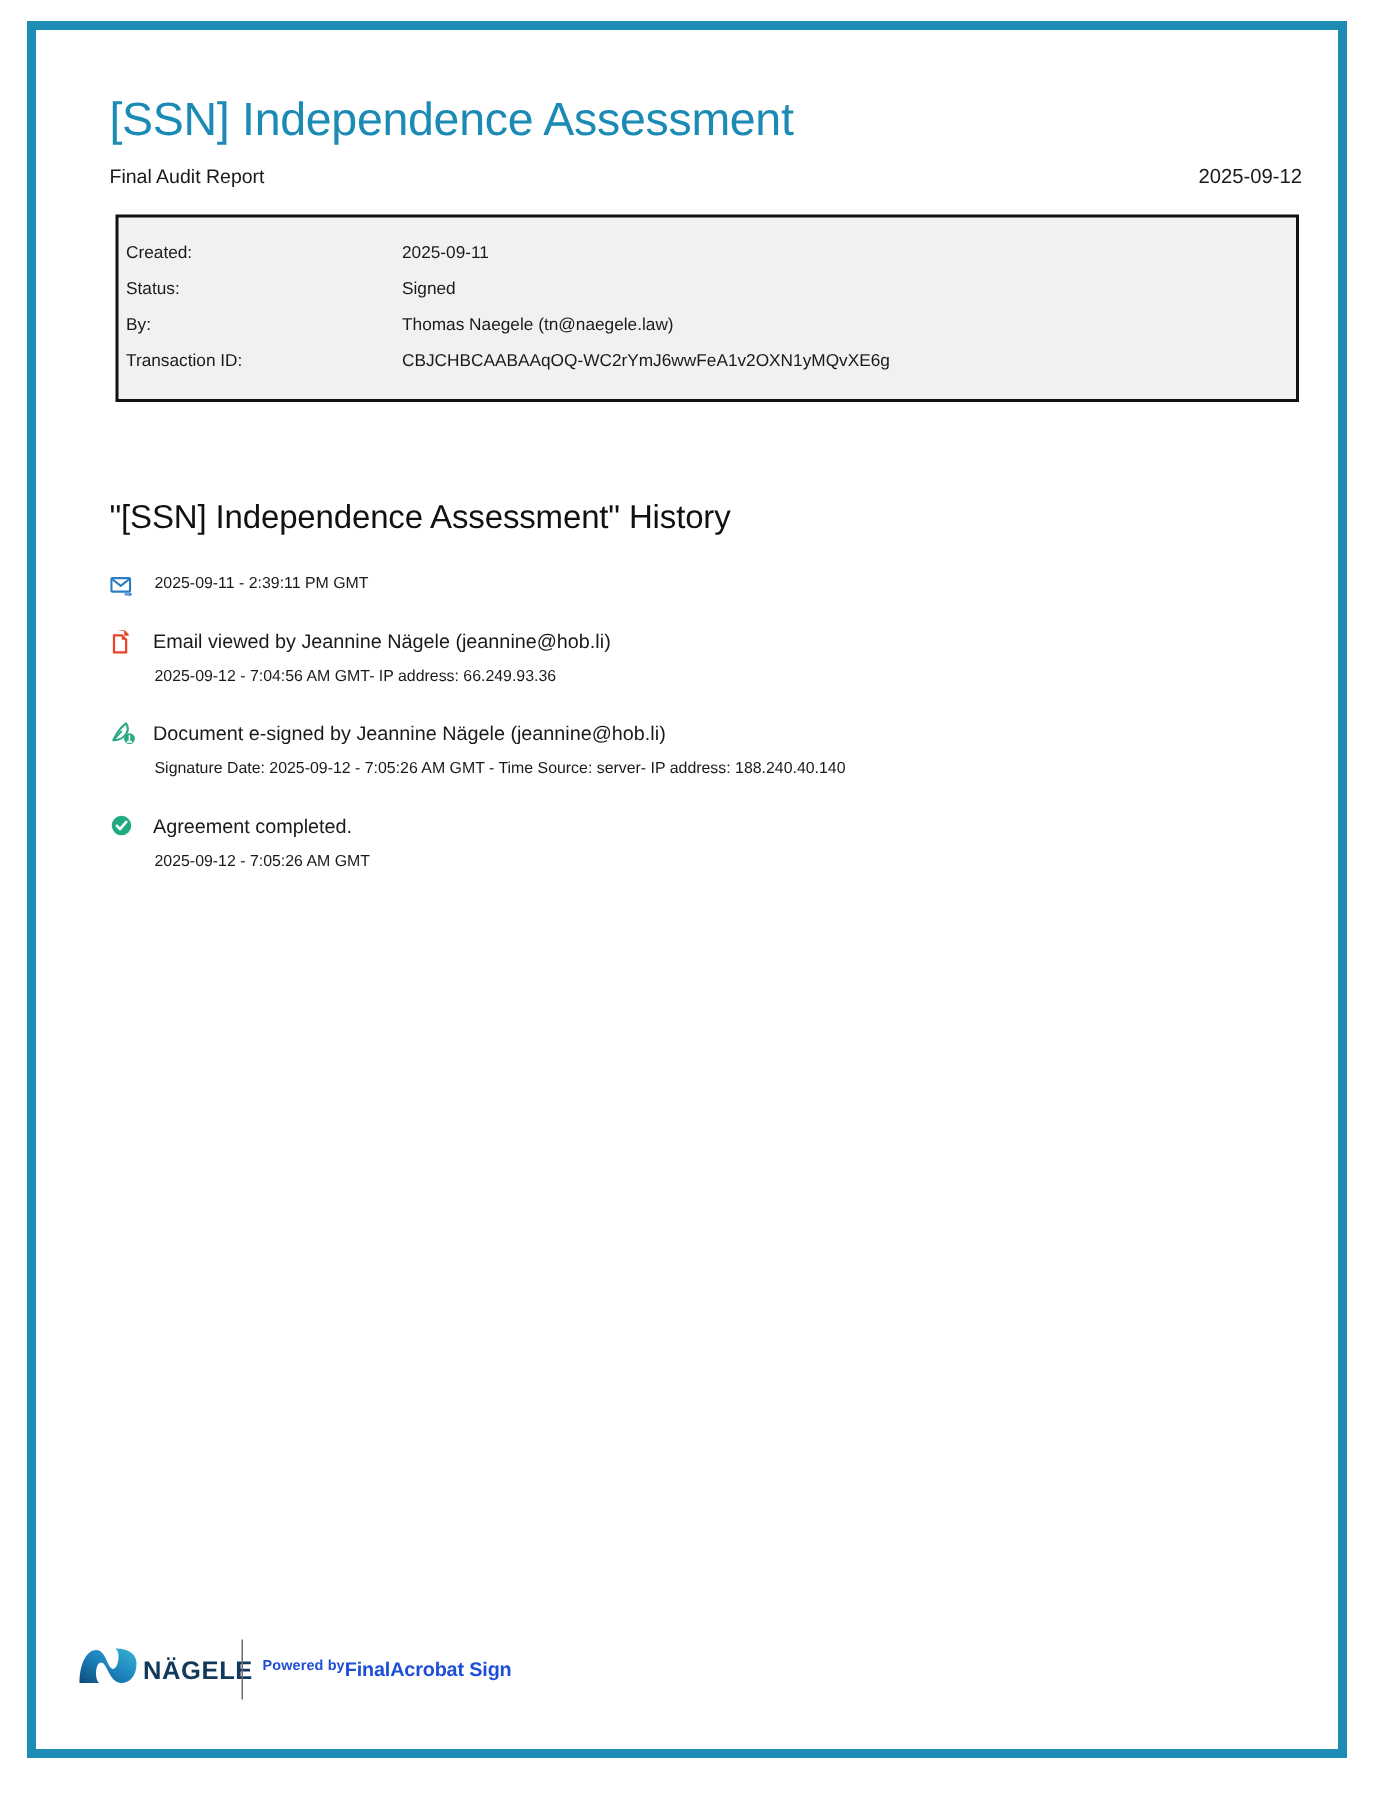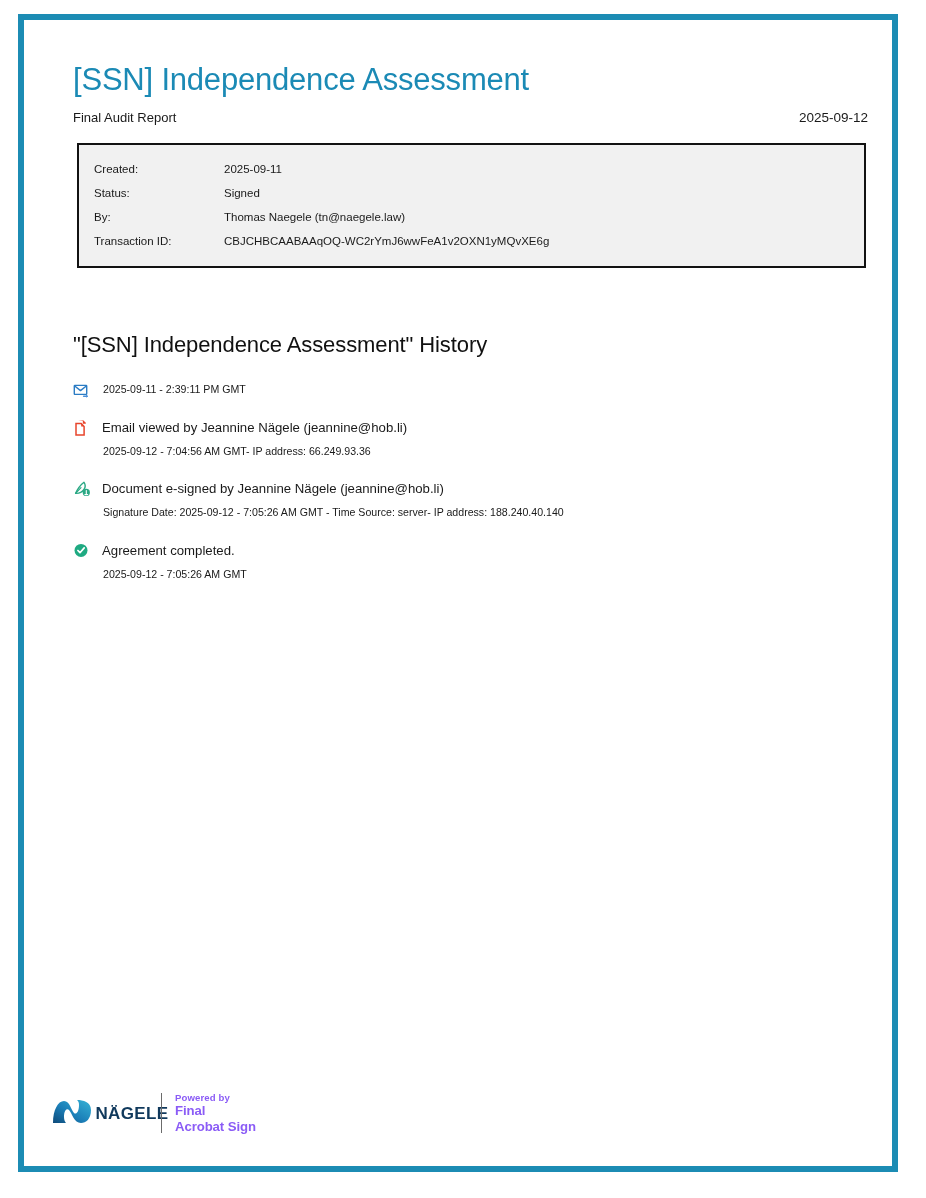--- a/index.html
+++ b/index.html
@@ -72,29 +72,30 @@
     padding: 12px 0 13px 0;
   }
   .summary-row {
     display: flex;
     align-items: baseline;
     padding: 6px 0 6px 0;
   }
   .summary-label {
     width: 145px;
     flex: 0 0 145px;
-    padding-left: 15px;
+    padding-left: 5px;
     box-sizing: border-box;
     font-size: 11.5px;
     color: #1a1a1a;
   }
   .summary-value {
     font-size: 11.5px;
     color: #1a1a1a;
     word-break: break-all;
+    margin-left: 44px;
   }
 
   
   .history-title {
     position: absolute;
     left: 49px;
     top: 312px;
     font-size: 22px;
     font-weight: 400;
     color: #111111;
@@ -164,24 +165,24 @@
     font-family: "Liberation Sans", sans-serif;
   }
   .footer-divider {
     width: 1px;
     height: 40px;
     background: #6b6b6b;
     margin: 0 13px 0 12px;
   }
   .powered {
     display: flex;
-    flex-direction: column;
+    flex-direction: row;
     justify-content: center;
     line-height: 1.16;
-    color: #8b5cf6;
+    color: #1d4ed8;
   }
   .powered-top {
     font-size: 9.6px;
     font-weight: 700;
     letter-spacing: 0.1px;
   }
   .powered-adobe {
     font-size: 13.2px;
     font-weight: 700;
     letter-spacing: -0.1px;

